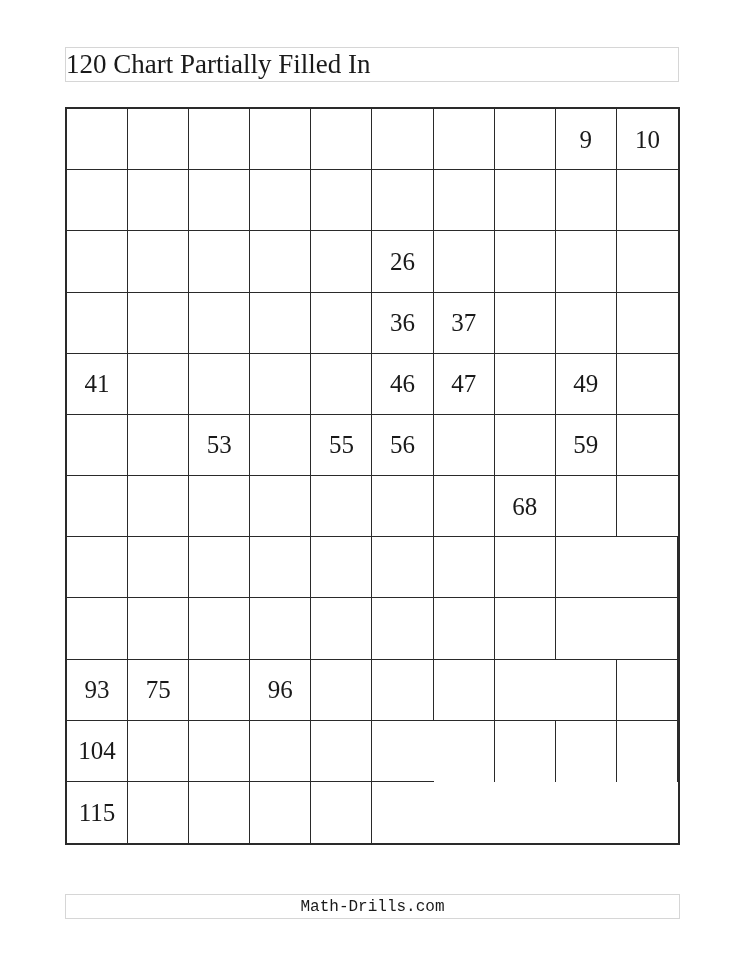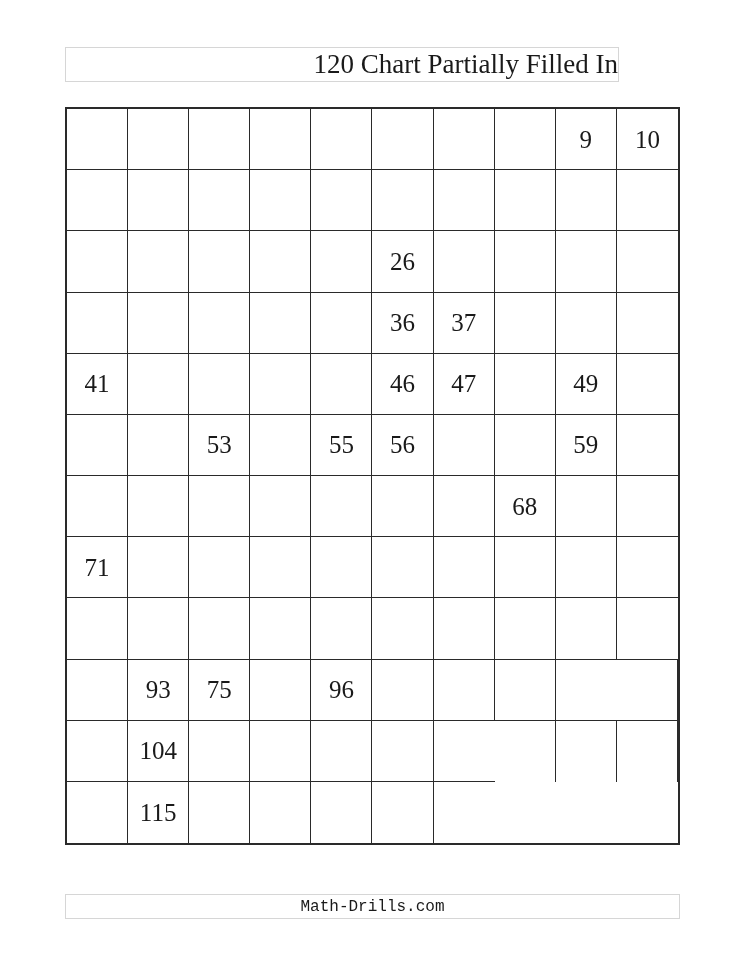--- a/index.html
+++ b/index.html
@@ -12,27 +12,27 @@
       height: 970px;
       position: relative;
       overflow: hidden;
       font-family: "Liberation Serif", "DejaVu Serif", serif;
       color: #1a1a1a;
     }
     .title-box {
       position: absolute;
       left: 65px;
       top: 47px;
-      width: 554px;
+      width: 614px;
       height: 35px;
       border: 1px solid #d6d6d6;
       box-sizing: border-box;
       display: flex;
       align-items: center;
-      justify-content: flex-end;
+      justify-content: flex-start;
     }
     .title-text {
       font-size: 27px;
       line-height: 1;
       color: #1a1a1a;
     }
     .grid {
       position: absolute;
       left: 65px;
       top: 107px;
@@ -147,21 +147,20 @@
     <div class="cell"></div>
     <div class="cell"></div>
     <div class="cell"></div>
     <div class="cell"></div>
     <div class="cell"></div>
     <div class="cell"></div>
     <div class="cell"></div>
     <div class="cell">68</div>
     <div class="cell"></div>
     <div class="cell col-last"></div>
-    <div class="cell">71</div>
     <div class="cell"></div>
     <div class="cell"></div>
     <div class="cell"></div>
     <div class="cell"></div>
     <div class="cell"></div>
     <div class="cell"></div>
     <div class="cell"></div>
     <div class="cell"></div>
     <div class="cell col-last"></div>
     <div class="cell"></div>

